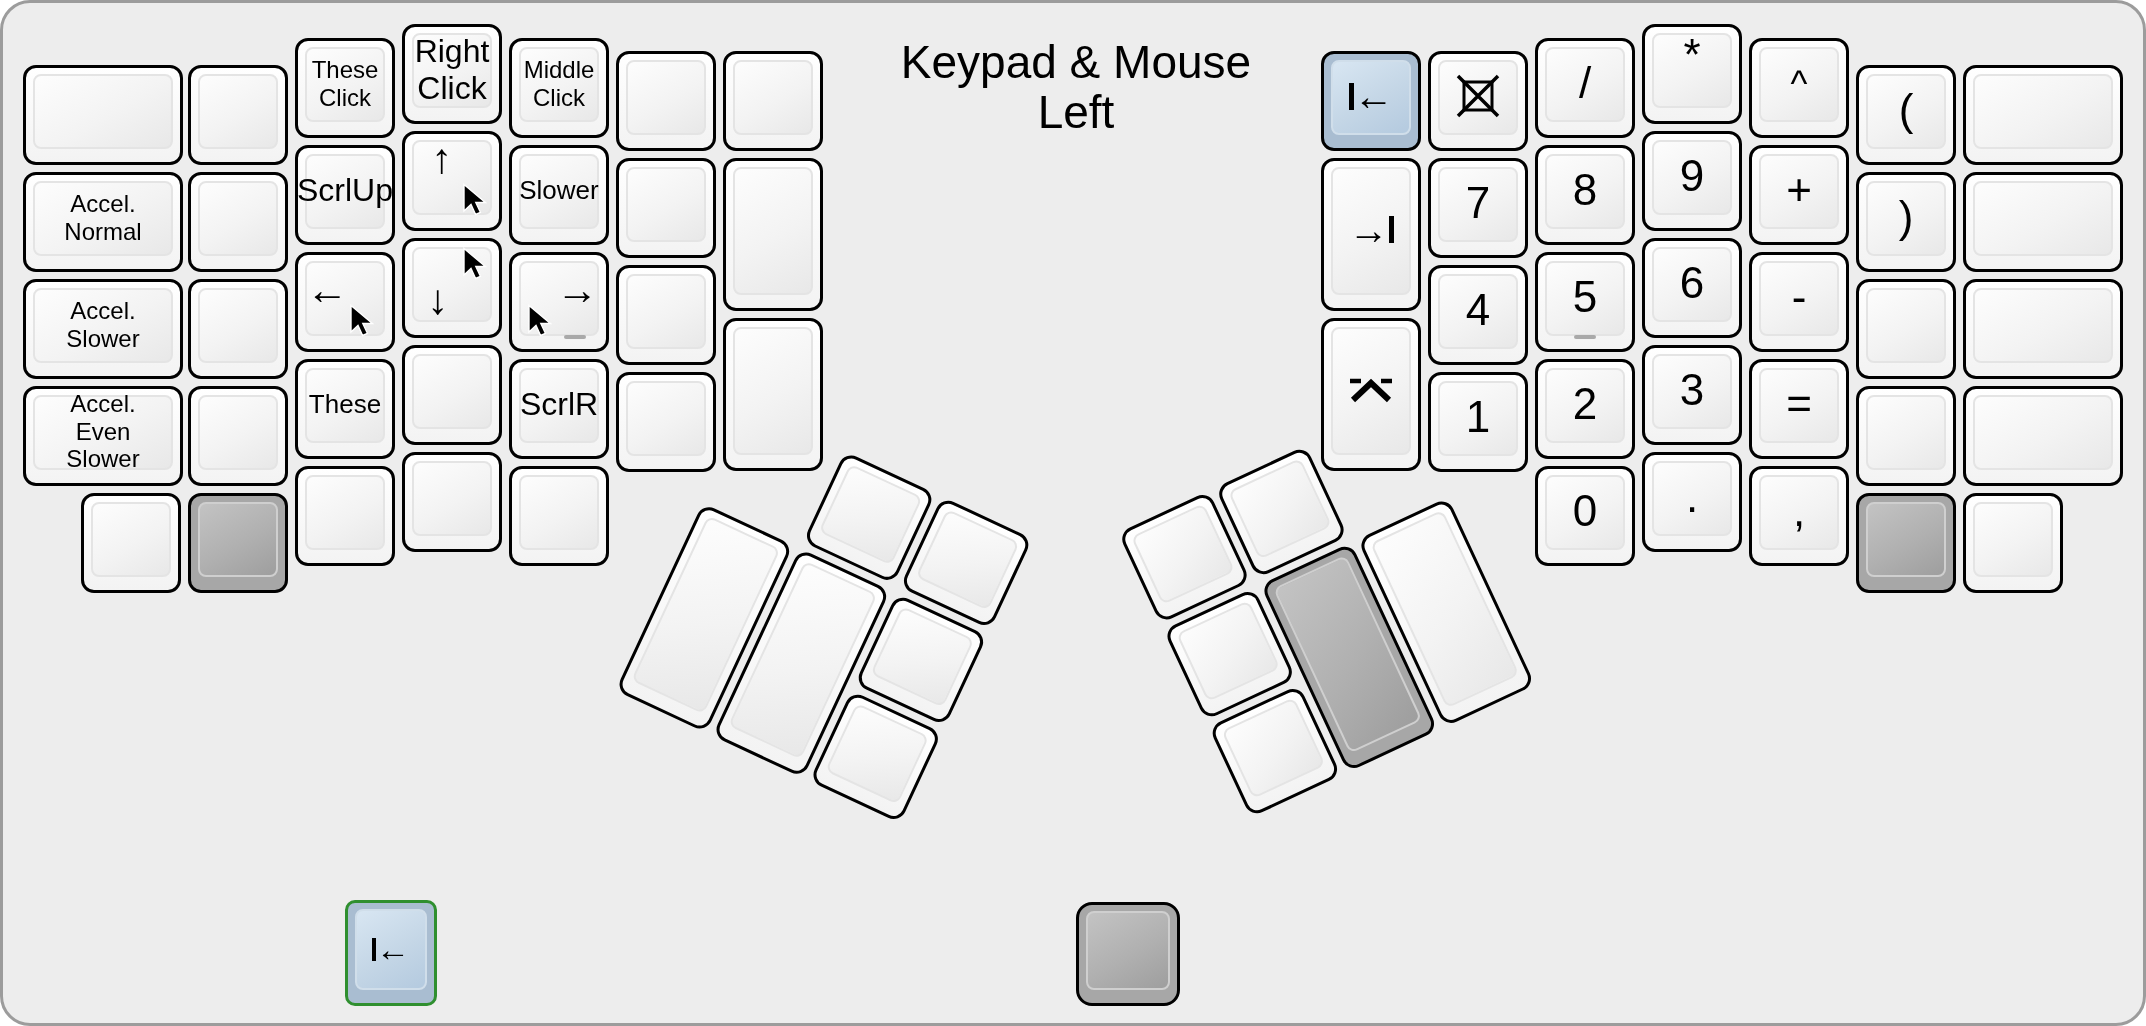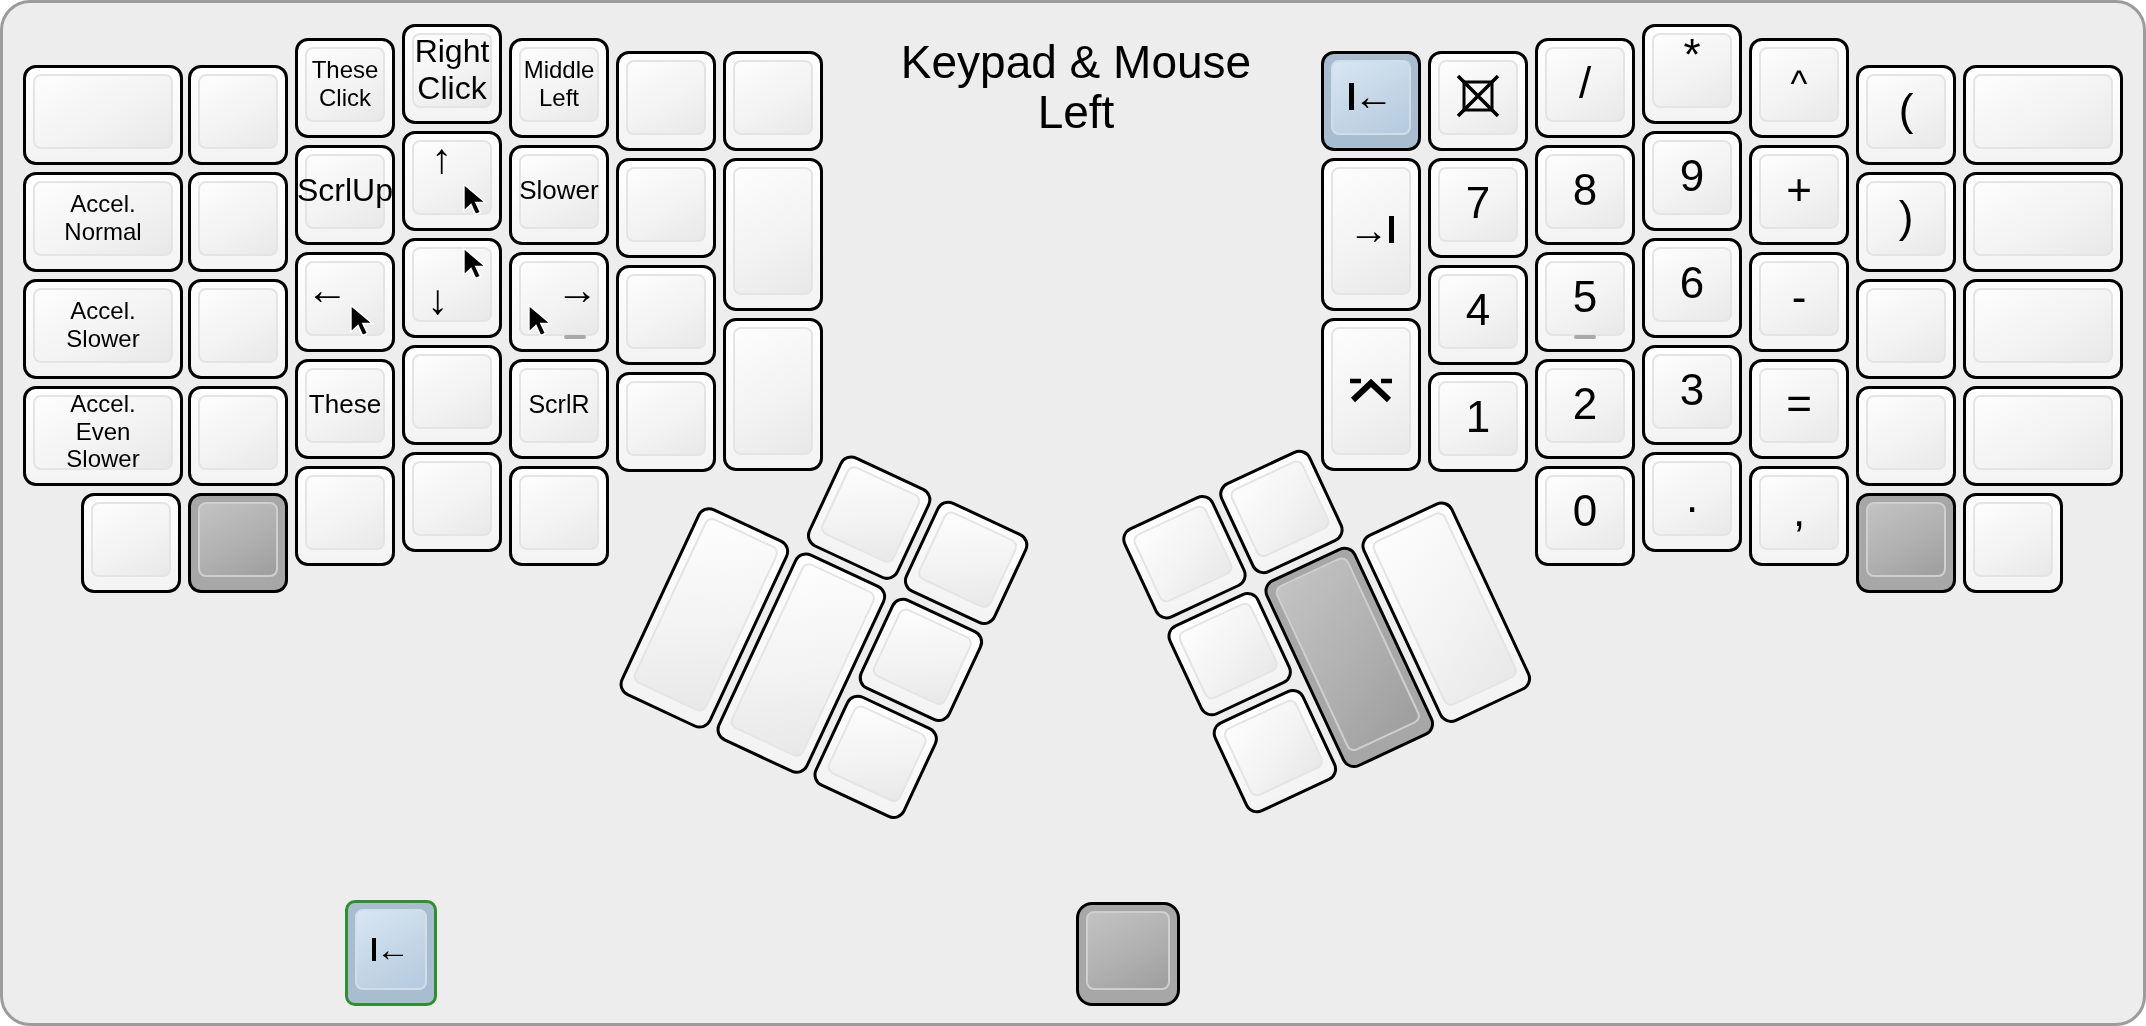--- a/index.html
+++ b/index.html
@@ -122,37 +122,37 @@
       </div>
       <div class="key" style="left: 399px; top: 342px; width: 100px; height: 100px;">
         <div class="keytop"></div>
       </div>
       <div class="key" style="left: 399px; top: 449px; width: 100px; height: 100px;">
         <div class="keytop"></div>
       </div>
       <div class="key" style="left: 506px; top: 35px; width: 100px; height: 100px;">
         <div class="keytop"></div>
         <div class="klabel" style="font-size: 24px;">Middle
-Left</div>
+Click</div>
       </div>
       <div class="key" style="left: 506px; top: 142px; width: 100px; height: 100px;">
         <div class="keytop"></div>
         <div class="klabel" style="font-size: 26px;">Slower</div>
       </div>
       <div class="key" style="left: 506px; top: 249px; width: 100px; height: 100px;">
         <div class="keytop"></div>
         <span class="m-ar" style="right:8px;top:14px;">→</span>
         <svg class="cursor" style="left:12px;bottom:10px;" width="32" height="35" viewBox="0 0 16 17">
           <path d="M2.5 0.5 L2.5 13.7 L6 10.5 L8.3 15.5 L10.7 14.4 L8.4 9.5 L13.2 9.5 Z" fill="#000" stroke="#fff" stroke-width="0.7"></path>
         </svg>
         <span class="homedash" style="left:52px;bottom:10px;"></span>
       </div>
       <div class="key" style="left: 506px; top: 356px; width: 100px; height: 100px;">
         <div class="keytop"></div>
-        <div class="klabel" style="font-size: 25px;">ScrlR</div>
+        <div class="klabel" style="font-size: 32px;">ScrlR</div>
       </div>
       <div class="key" style="left: 506px; top: 463px; width: 100px; height: 100px;">
         <div class="keytop"></div>
       </div>
       <div class="key" style="left: 613px; top: 48px; width: 100px; height: 100px;">
         <div class="keytop"></div>
       </div>
       <div class="key" style="left: 613px; top: 155px; width: 100px; height: 100px;">
         <div class="keytop"></div>
       </div>

